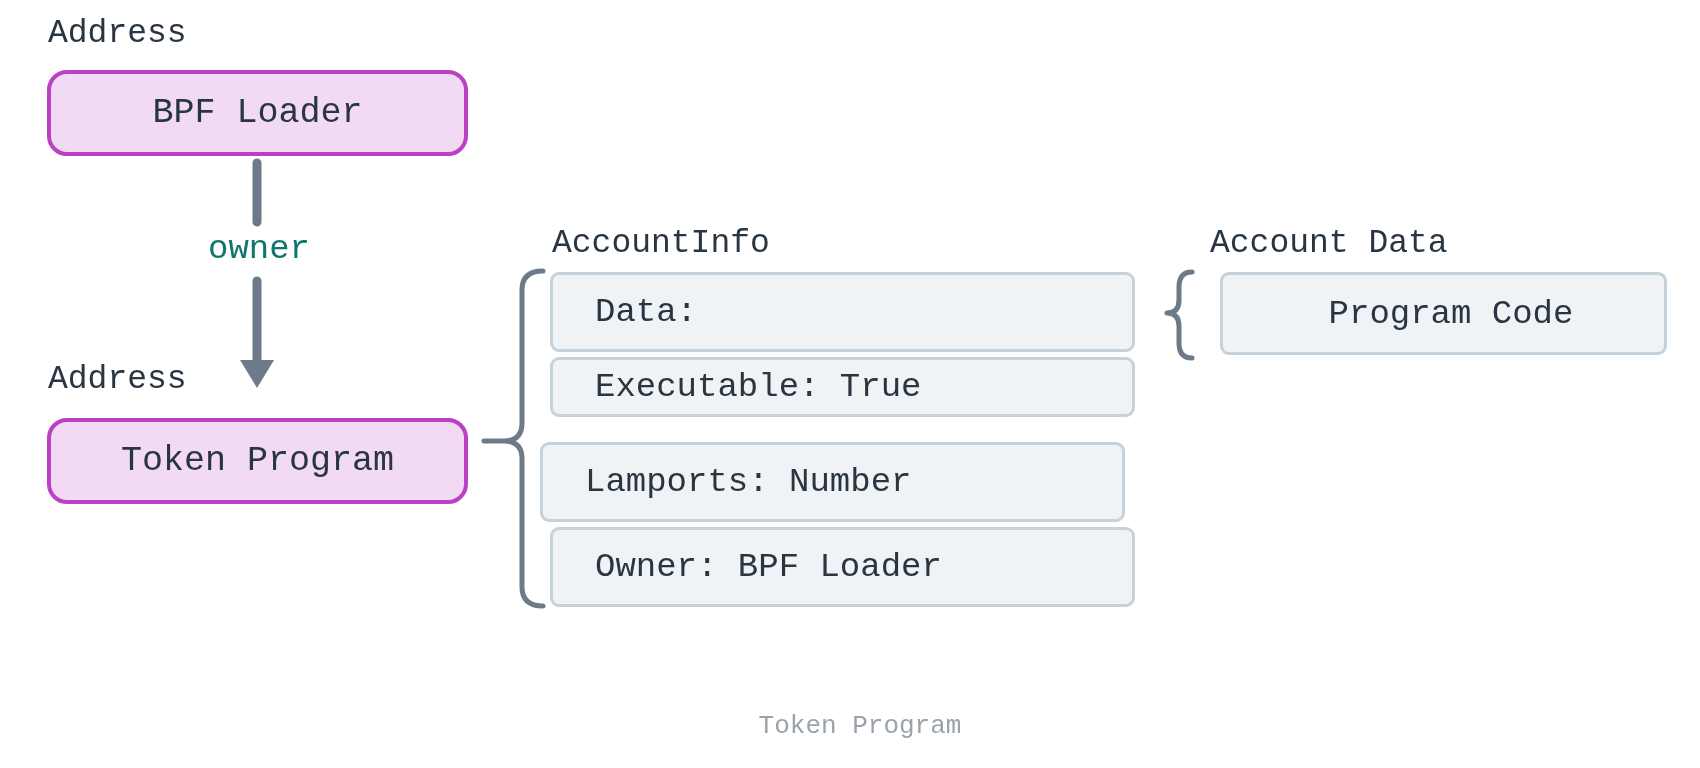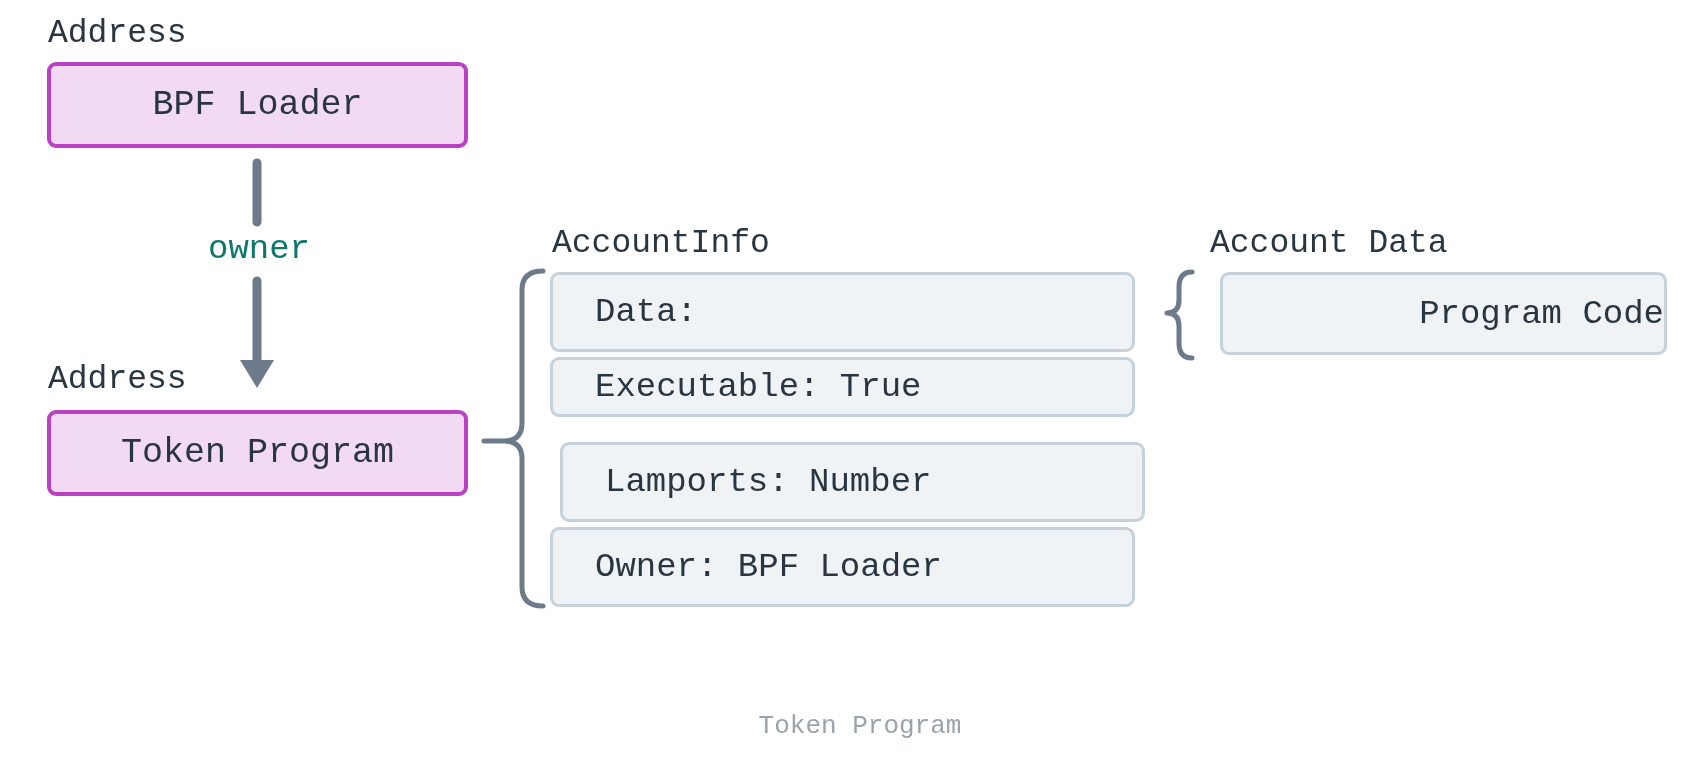--- a/index.html
+++ b/index.html
@@ -15,36 +15,37 @@
   .section-label{
     font-size:33px;
     line-height:1.1;
     color:#293642;
     white-space:nowrap;
   }
   .program-box{
     box-sizing:border-box;
     background:#f2daf4;
     border:4px solid #ba41c4;
-    border-radius:9px;
+    border-radius:20px;
     display:flex;align-items:center;justify-content:center;
     font-size:35px;color:#293642;
     white-space:nowrap;
+    margin-top:8px;
   }
   .info-box{
     box-sizing:border-box;
     background:#f0f3f5;
     border:3px solid #c6d2db;
     border-radius:9px;
     display:flex;align-items:center;
     font-size:34px;color:#293642;
     padding-left:42px;
     white-space:nowrap;
   }
-  .info-box.centered{justify-content:flex-end;padding-left:15px;}
+  .info-box.centered{justify-content:center;padding-left:15px;}
   .edge-label{
     font-size:34px;color:#0f766e;white-space:nowrap;
     transform:translateX(-50%);
   }
   .caption{
     font-size:26px;color:#9aa3ac;white-space:nowrap;
     transform:translateX(-50%);
   }
   svg.overlay{position:absolute;left:0;top:0;pointer-events:none;}
 </style>
@@ -83,21 +84,21 @@
   <div class="abs section-label" style="left:552px;top:226px;">AccountInfo</div>
 
   <div class="abs info-box" style="left:550px;top:272px;width:585px;height:80px;">
     <span>Data:</span>
   </div>
 
   <div class="abs info-box" style="left:550px;top:357px;width:585px;height:60px;">
     <span>Executable: True</span>
   </div>
 
-  <div class="abs info-box" style="left:560px;top:442px;width:585px;height:80px;">
+  <div class="abs info-box" style="left:540px;top:442px;width:585px;height:80px;">
     <span>Lamports: Number</span>
   </div>
 
   <div class="abs info-box" style="left:550px;top:527px;width:585px;height:80px;">
     <span>Owner: BPF Loader</span>
   </div>
 
   <div class="abs section-label" style="left:1210px;top:226px;">Account Data</div>
 
   <div class="abs info-box centered" style="left:1220px;top:272px;width:447px;height:83px;">

